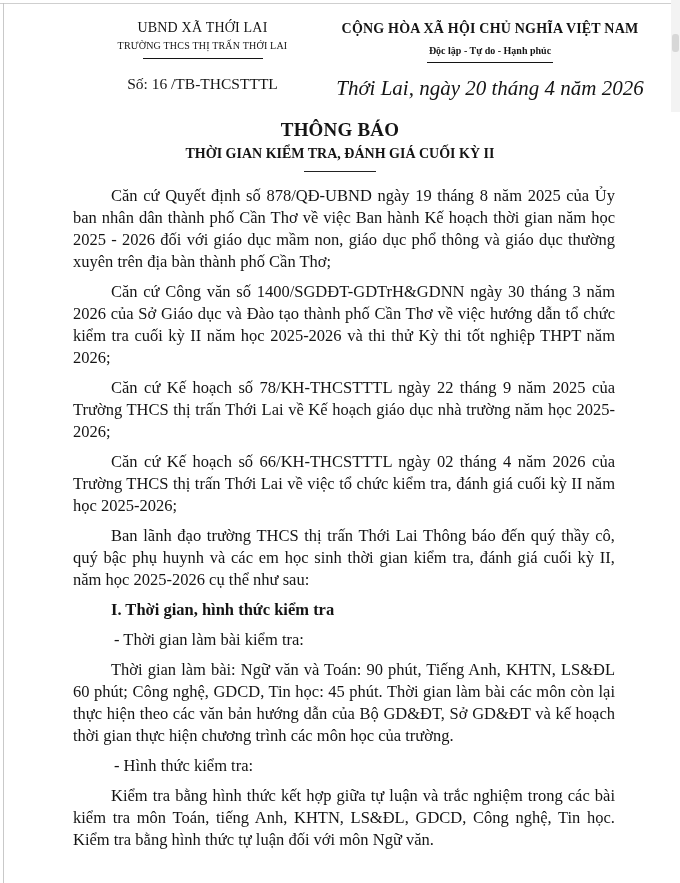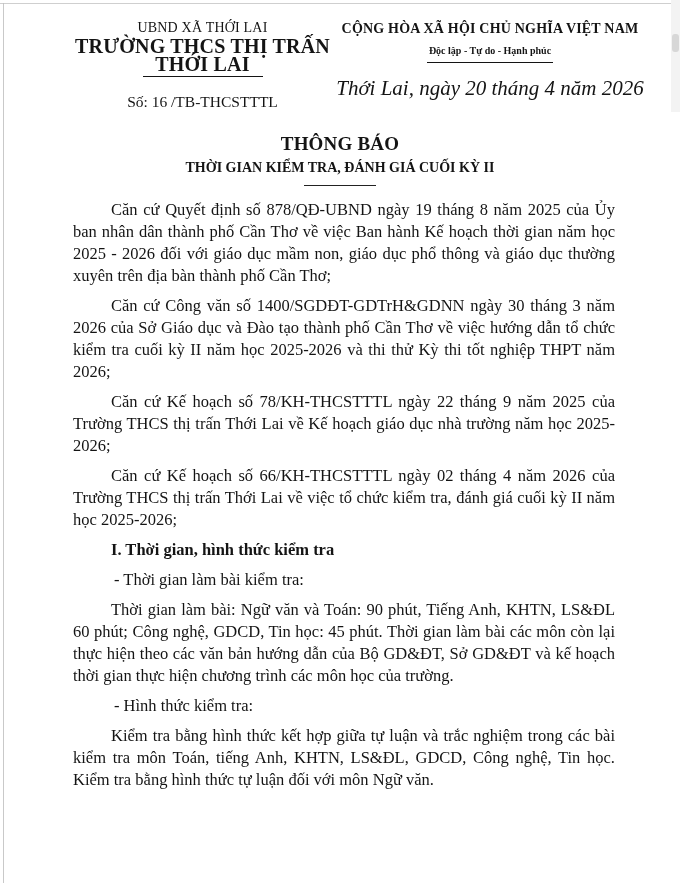--- a/index.html
+++ b/index.html
@@ -31,21 +31,21 @@
   .scrollbar-thumb{
     position:absolute;right:1px;top:34px;width:7px;height:18px;
     background:#d7d7d7;border-radius:3px;
   }
 
   
   .header{display:flex;padding:19px 0 0 70px;}
   .header-left{width:265px;text-align:center;}
   .header-right{width:310px;text-align:center;}
   .h-small{font-size:14px;line-height:18px;letter-spacing:.2px;}
-  .h-school{font-size:20px;line-height:18px;font-weight:bold;letter-spacing:.2px;}
+  .h-school{font-size:10px;line-height:18px;font-weight:normal;letter-spacing:.2px;}
   .h-underline{width:120px;height:0;border-top:1px solid var(--ink);margin:3px auto 0;}
   .doc-number{font-size:15.5px;margin-top:15px;line-height:20px;}
   .h-nation{font-size:14px;line-height:19px;font-weight:bold;letter-spacing:.2px;}
   .h-motto-wrap{line-height:21px;}
   .h-motto{
     display:inline-block;font-size:10px;font-weight:bold;
     border-bottom:1.5px solid var(--ink);padding:0 2px 1px;
   }
   .date-line{font-style:italic;font-size:21px;margin-top:15px;line-height:20px;}
 
@@ -107,19 +107,20 @@
     <div class="title-main">THÔNG BÁO</div>
     <div class="title-sub">THỜI GIAN KIỂM TRA, ĐÁNH GIÁ CUỐI KỲ II</div>
     <div class="title-rule"></div>
   </div>
 
   <div class="body">
     <p class="para">Căn cứ Quyết định số 878/QĐ-UBND ngày 19 tháng 8 năm 2025 của Ủy ban nhân dân thành phố Cần Thơ về việc Ban hành Kế hoạch thời gian năm học 2025 - 2026 đối với giáo dục mầm non, giáo dục phổ thông và giáo dục thường xuyên trên địa bàn thành phố Cần Thơ;</p>
     <p class="para">Căn cứ Công văn số 1400/SGDĐT-GDTrH&amp;GDNN ngày 30 tháng 3 năm 2026 của Sở Giáo dục và Đào tạo thành phố Cần Thơ về việc hướng dẫn tổ chức kiểm tra cuối kỳ II năm học 2025-2026 và thi thử Kỳ thi tốt nghiệp THPT năm 2026;</p>
     <p class="para">Căn cứ Kế hoạch số 78/KH-THCSTTTL ngày 22 tháng 9 năm 2025 của Trường THCS thị trấn Thới Lai về Kế hoạch giáo dục nhà trường năm học 2025-2026;</p>
     <p class="para">Căn cứ Kế hoạch số 66/KH-THCSTTTL ngày 02 tháng 4 năm 2026 của Trường THCS thị trấn Thới Lai về việc tổ chức kiểm tra, đánh giá cuối kỳ II năm học 2025-2026;</p>
+    <p class="para">Ban lãnh đạo trường THCS thị trấn Thới Lai Thông báo đến quý thầy cô, quý bậc phụ huynh và các em học sinh thời gian kiểm tra, đánh giá cuối kỳ II, năm học 2025-2026 cụ thể như sau:</p>
     <p class="heading">I. Thời gian, hình thức kiểm tra</p>
     <p class="dash-line">- Thời gian làm bài kiểm tra:</p>
     <p class="para">Thời gian làm bài: Ngữ văn và Toán: 90 phút, Tiếng Anh, KHTN, LS&amp;ĐL 60 phút; Công nghệ, GDCD, Tin học: 45 phút. Thời gian làm bài các môn còn lại thực hiện theo các văn bản hướng dẫn của Bộ GD&amp;ĐT, Sở GD&amp;ĐT và kế hoạch thời gian thực hiện chương trình các môn học của trường.</p>
     <p class="dash-line">- Hình thức kiểm tra:</p>
     <p class="para">Kiểm tra bằng hình thức kết hợp giữa tự luận và trắc nghiệm trong các bài kiểm tra môn Toán, tiếng Anh, KHTN, LS&amp;ĐL, GDCD, Công nghệ, Tin học. Kiểm tra bằng hình thức tự luận đối với môn Ngữ văn.</p>
   </div>
 </div>
 
 </body></html>

